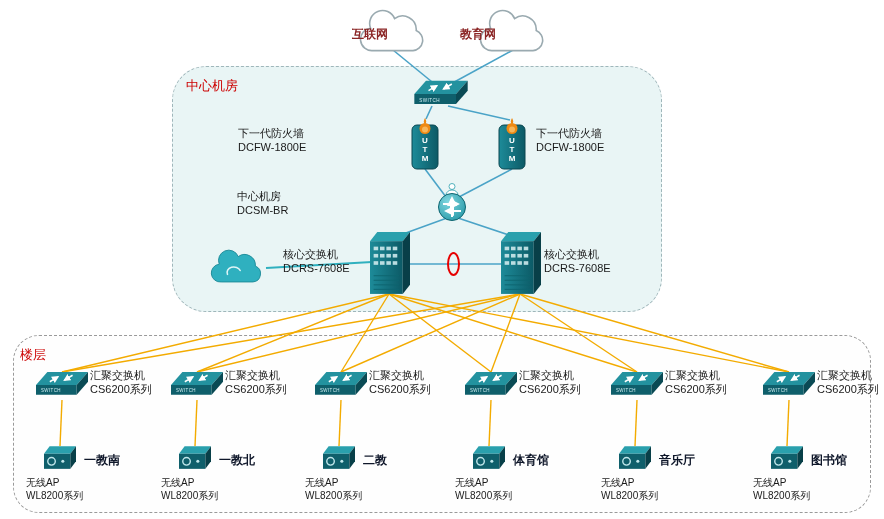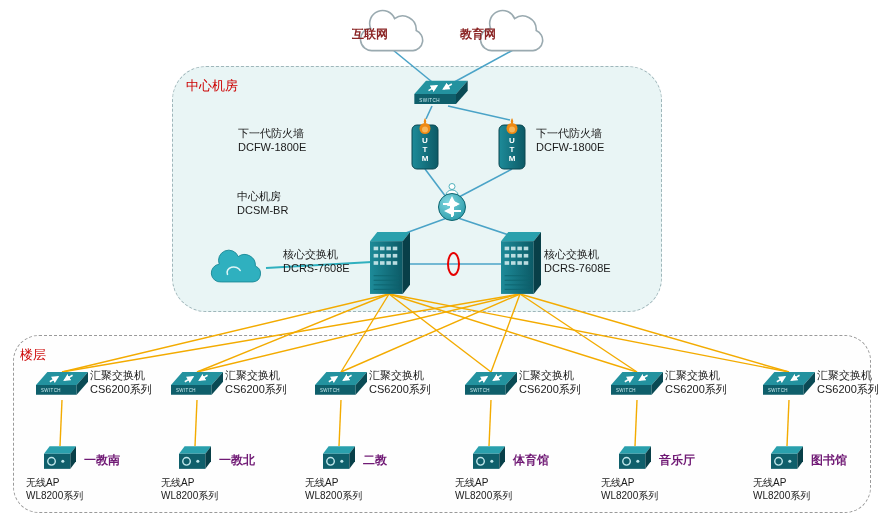--- a/index.html
+++ b/index.html
@@ -8,21 +8,21 @@
   .canvas{position:relative;width:884px;height:519px;background:#fff;overflow:hidden}
   .zone{position:absolute;z-index:1;border:1.5px dashed #9fb6ba;border-radius:34px}
   .zone.room{left:172px;top:66px;width:490px;height:246px;background:#e9f5f5}
   .zone.floor{left:13px;top:335px;width:858px;height:178px;background:#fefefe;border-color:#9a9a9a;border-radius:26px}
   .zone-title{position:absolute;z-index:4;font-size:13px;font-weight:normal;color:#cc0000}
   #wires{position:absolute;left:0;top:0;z-index:2;pointer-events:none}
   .icon{position:absolute;z-index:3;display:block}
   .dev-label{position:absolute;z-index:3;font-size:11px;line-height:1.3;color:#1a1a1a}
   .center{}
   .cloud-label{position:absolute;z-index:4;font-size:12px;font-weight:bold;color:#8b2525;text-align:left}
-  .loc-label{position:absolute;z-index:3;font-size:12px;font-weight:bold;color:#701a75}
+  .loc-label{position:absolute;z-index:3;font-size:12px;font-weight:bold;color:#0f172a}
   .oval{position:absolute;left:447px;top:252px;width:13px;height:24px;border:2px solid #e60000;border-radius:50%;z-index:3}
   .group{position:absolute;top:366px;width:140px;height:147px;z-index:3}
   .group .sw-icon{left:16px;top:4px;width:52px;height:30px}
   .group .sw-label{left:70px;top:2px;font-size:11px}
   .group .ap-icon{left:24px;top:80px;width:32px;height:25px}
   .group .loc-label{left:64px;top:86px}
   .group .ap-label{left:6px;top:110px;font-size:10px}
 </style>
 </head>
 <body>

